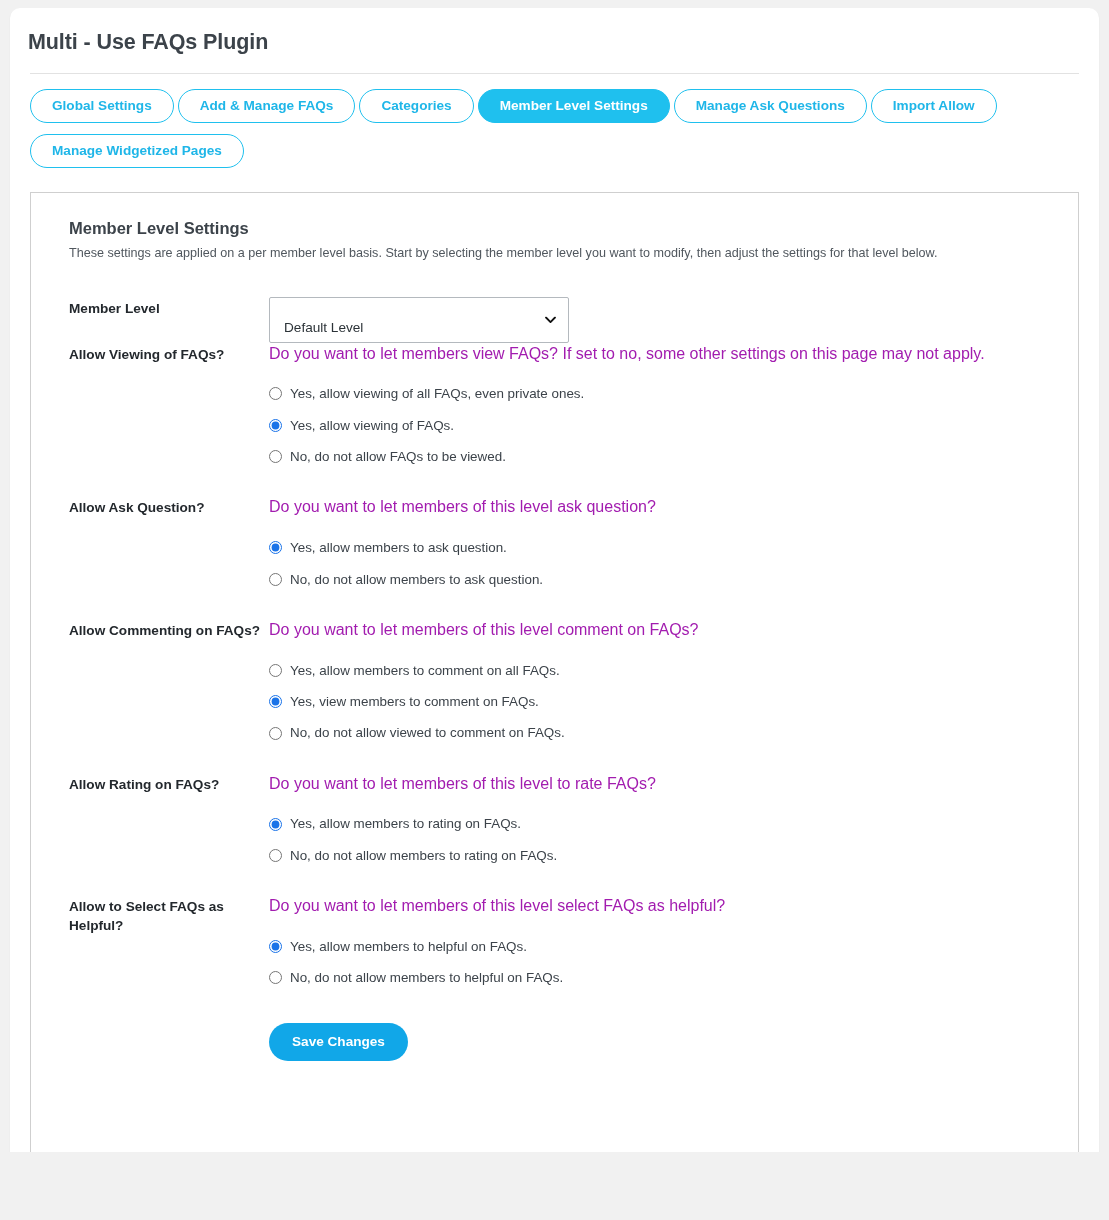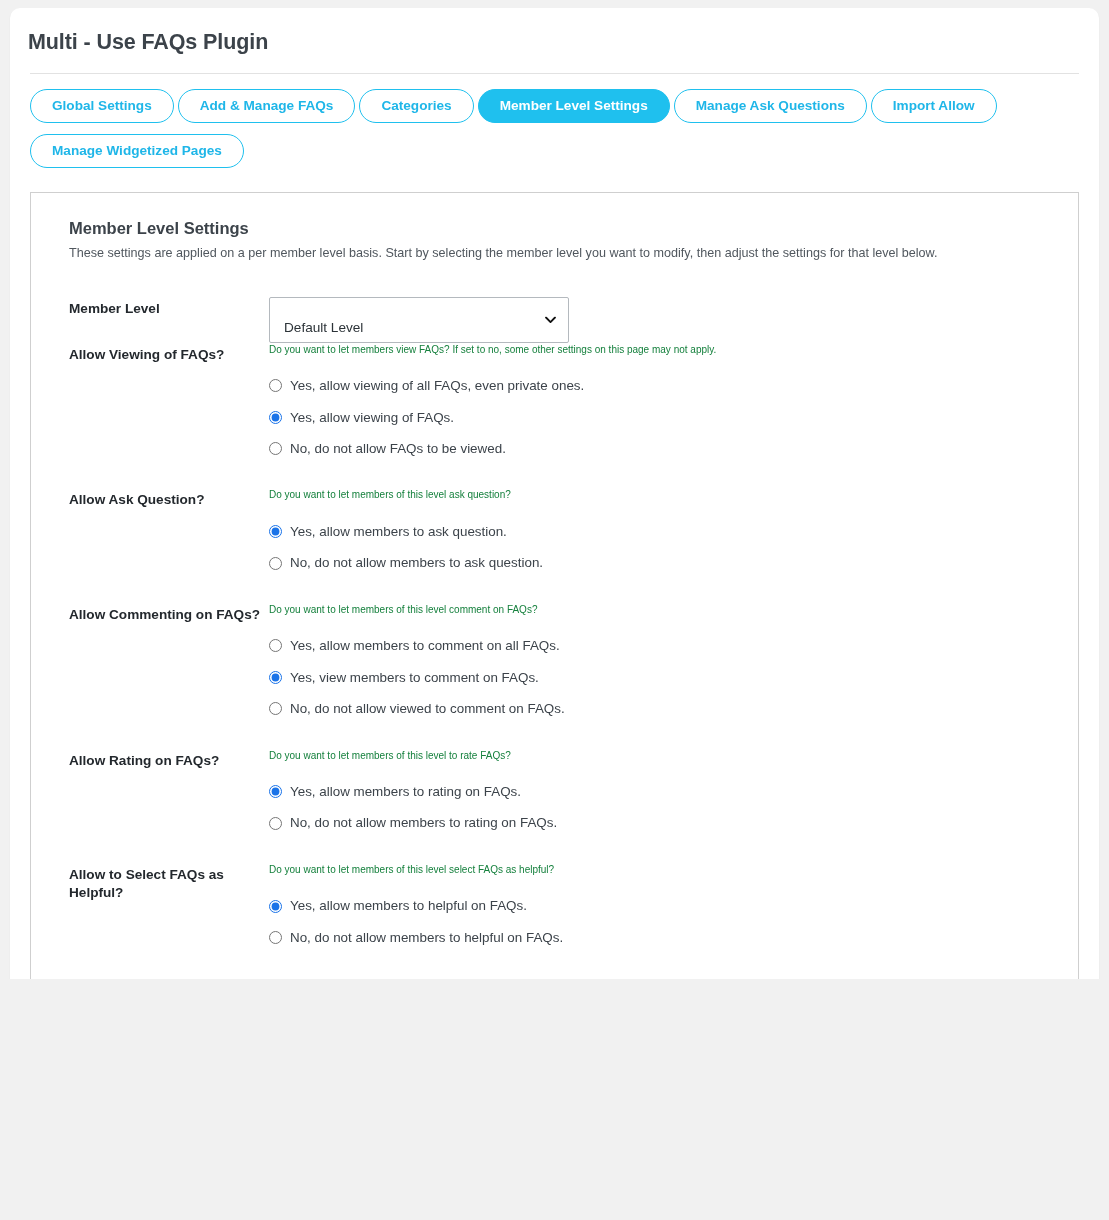--- a/index.html
+++ b/index.html
@@ -4,21 +4,21 @@
 <style>
   * { box-sizing: border-box; }
   html, body {
     margin: 0;
     padding: 0;
     background: #f1f1f1;
     font-family: "Liberation Sans", sans-serif;
   }
   .page {
     width: 1109px;
-    height: 979px;
+    height: 1152px;
     position: relative;
     background: #f1f1f1;
     overflow: hidden;
   }
   .outer-card {
     position: absolute;
     left: 10px;
     top: 8px;
     width: 1089px;
     height: 1196px;
@@ -111,22 +111,22 @@
     font-size: 13.6px;
     font-weight: bold;
     color: #23282d;
     line-height: 1.35;
   }
   .row-body {
     flex: 1 1 auto;
     padding-left: 0px;
   }
   .field-desc {
-    font-size: 10px;
-    color: #15803d;
+    font-size: 16px;
+    color: #a21caf;
     line-height: 1.35;
   }
   .radio-group {
     margin-top: 21px;
   }
   .radio-line {
     display: flex;
     align-items: center;
     margin-bottom: 14px;
   }

